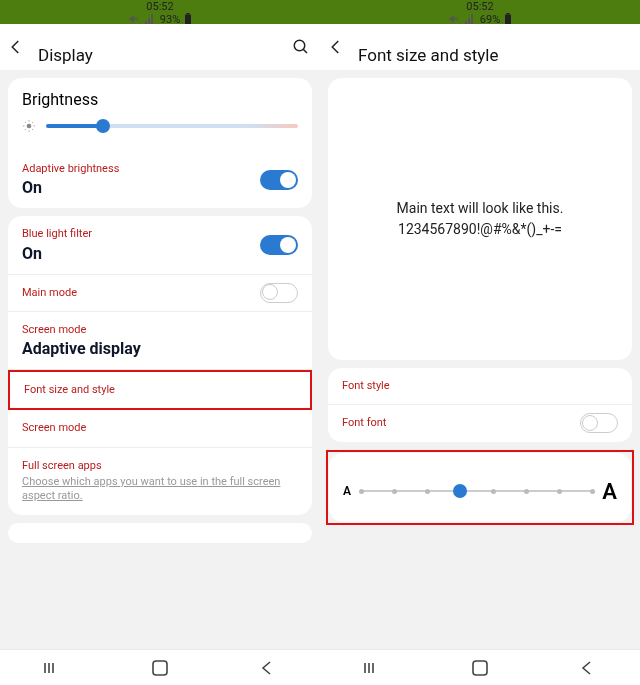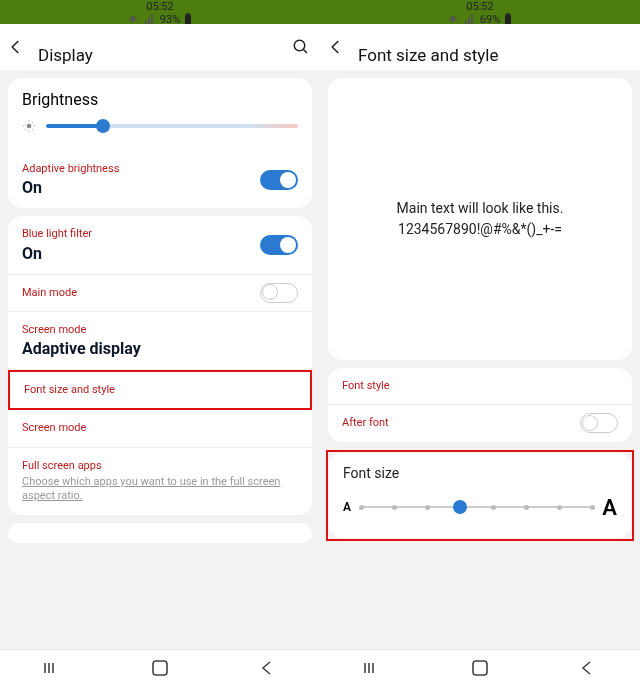--- a/index.html
+++ b/index.html
@@ -199,30 +199,29 @@
     <div class="preview">
       <div>Main text will look like this.</div>
       <div>1234567890!@#%&amp;*()_+-=</div>
     </div>
 
     <div class="card tight">
       <div class="row">
         <div class="label">Font style</div>
       </div>
       <div class="row">
-        <div class="label">After font</div>
+        <div class="label">Font font</div>
         <div class="toggle off">
             <div class="knob"></div>
           </div>
       </div>
     </div>
 
     <div class="hl-wrap">
       <div class="fontsize-card">
-        <div class="label">Font size</div>
         <div class="size-slider-wrap">
           <span class="small-a">A</span>
           <div class="step-slider" id="step-slider">
               <div class="dot" style="left: 0%; margin-left: -2.5px;"></div>
               <div class="dot" style="left: 14.2857%; margin-left: -2.5px;"></div>
               <div class="dot" style="left: 28.5714%; margin-left: -2.5px;"></div>
               <div class="dot" style="left: 42.8571%; margin-left: -2.5px;"></div>
               <div class="dot" style="left: 57.1429%; margin-left: -2.5px;"></div>
               <div class="dot" style="left: 71.4286%; margin-left: -2.5px;"></div>
               <div class="dot" style="left: 85.7143%; margin-left: -2.5px;"></div>

